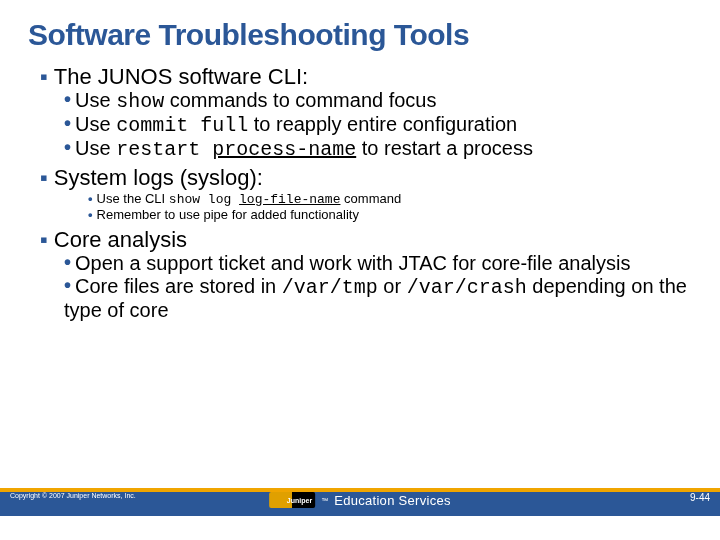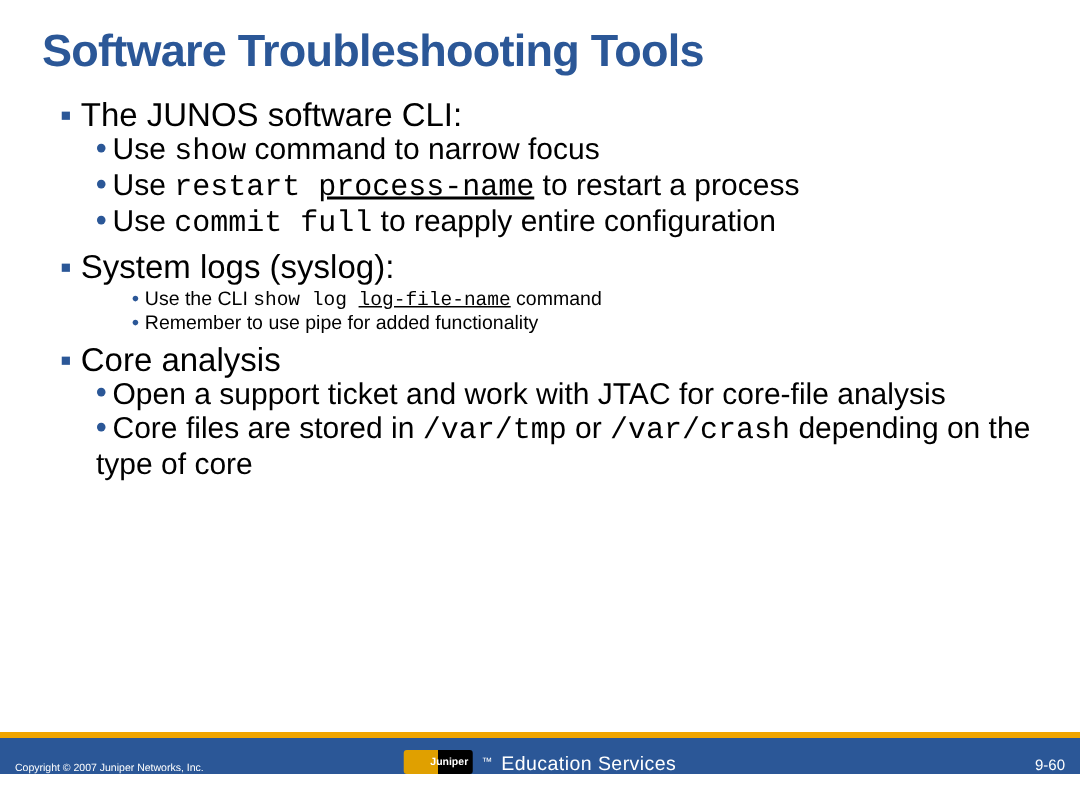--- a/index.html
+++ b/index.html
@@ -75,21 +75,21 @@
     right: 0;
     bottom: 0;
     height: 32px;
   }
   .footer-bar {
     position: absolute;
     left: 0; right: 0; bottom: 0;
     height: 24px;
     background: #2b5797;
     display: flex;
-    align-items: flex-end;
+    align-items: flex-start;
   }
   .footer-accent {
     position: absolute;
     left: 0; right: 0; bottom: 24px;
     height: 4px;
     background: #f0a500;
   }
   .copyright {
     color: #fff;
     font-size: 7px;
@@ -145,27 +145,27 @@
 <div class="slide">
 
   <div class="title">Software Troubleshooting Tools</div>
 
   <div class="content">
 
     <div class="l1">
       <span class="bullet">▪</span><span>The JUNOS software CLI:</span>
     </div>
     <div class="l2">
-      <span class="bullet">•</span><span>Use </span><span class="mono">show</span><span> command to narrow focus</span>
+      <span class="bullet">•</span><span>Use </span><span class="mono">show</span><span> commands to command focus</span>
+    </div>
+    <div class="l2">
+      <span class="bullet">•</span><span>Use </span><span class="mono">commit full</span><span> to reapply entire configuration</span>
     </div>
     <div class="l2">
       <span class="bullet">•</span><span>Use </span><span class="mono">restart </span><span class="mono underline">process-name</span><span> to restart a process</span>
-    </div>
-    <div class="l2">
-      <span class="bullet">•</span><span>Use </span><span class="mono">commit full</span><span> to reapply entire configuration</span>
     </div>
 
     <div class="l1">
       <span class="bullet">▪</span><span>System logs (syslog):</span>
     </div>
     <div class="l3">
       <span class="bullet">•</span><span>Use the CLI </span><span class="mono">show log </span><span class="mono underline">log-file-name</span><span> command</span>
     </div>
     <div class="l3">
       <span class="bullet">•</span><span>Remember to use pipe for added functionality</span>
@@ -185,17 +185,17 @@
 
   <div class="footer">
     <div class="footer-accent"></div>
     <div class="footer-bar">
       <span class="copyright">Copyright © 2007 Juniper Networks, Inc.</span>
       <div class="footer-center">
         <span class="juniper-logo"></span>
           <span class="tm">™</span>
         <span class="footer-brand">Education Services</span>
       </div>
-      <span class="page-num">9-60</span>
+      <span class="page-num">9-44</span>
     </div>
   </div>
 
 </div>
 
 </body></html>

